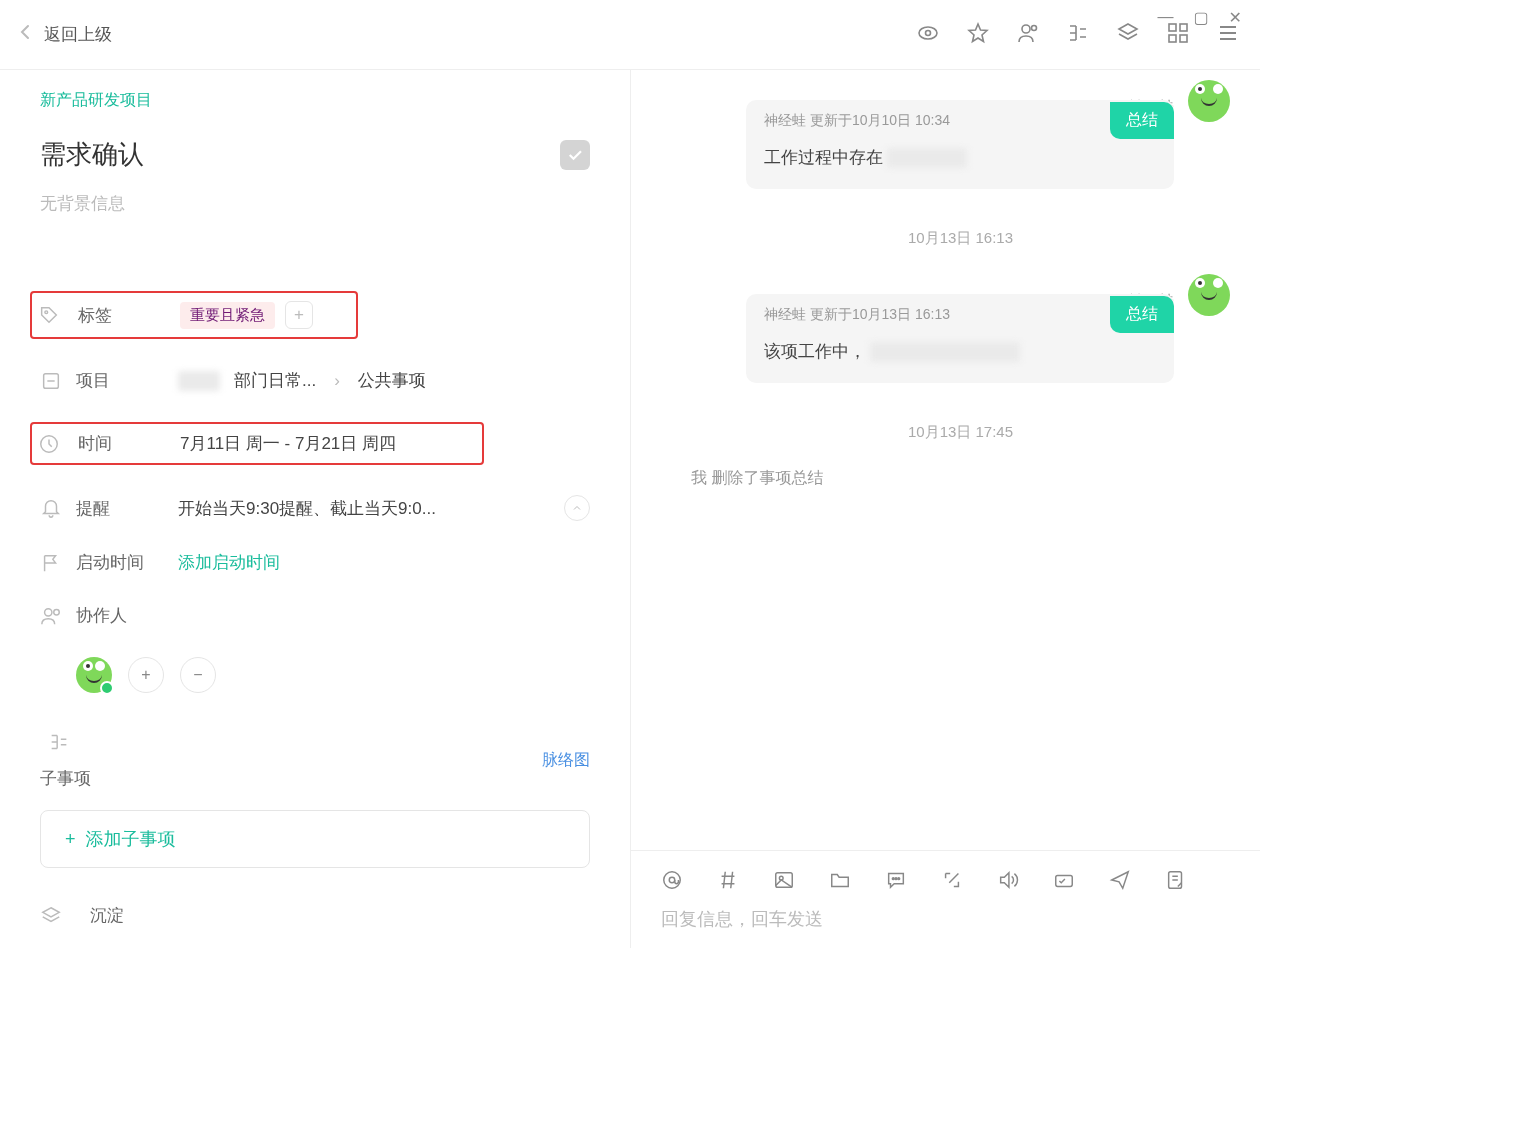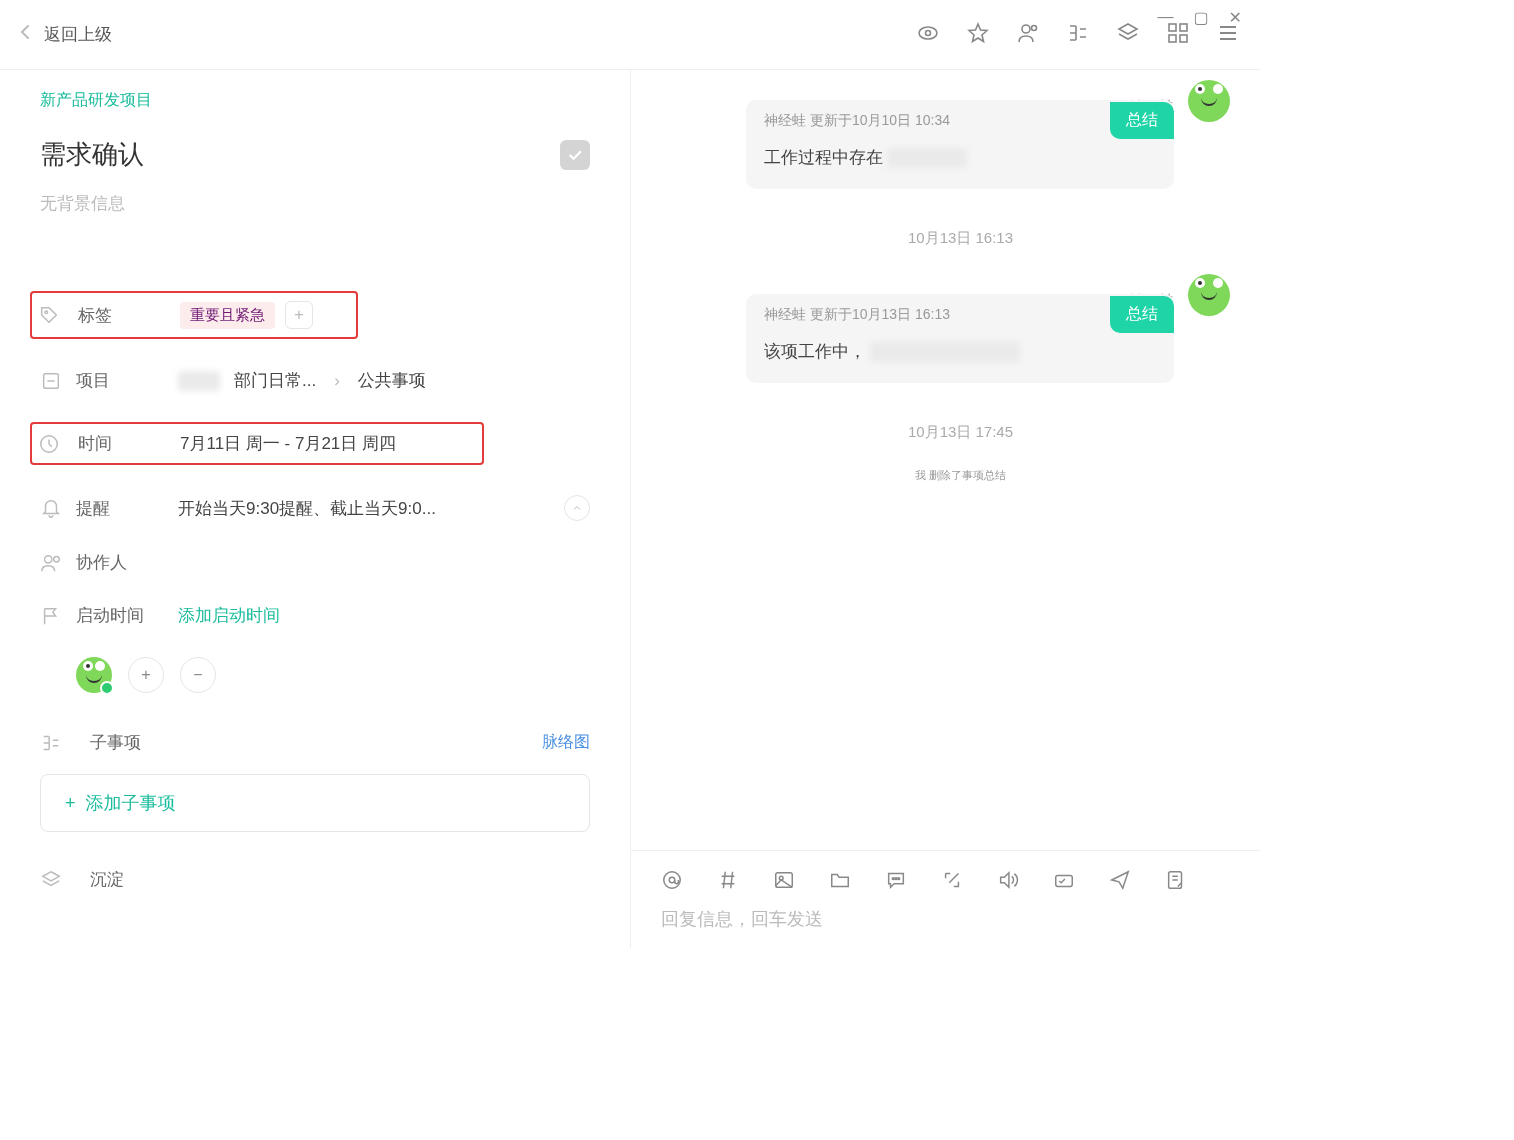--- a/index.html
+++ b/index.html
@@ -112,21 +112,21 @@
     width: 14px; height: 14px; background: #2ecc71;
     border: 2px solid #fff; border-radius: 50%;
   }
   .circle-btn {
     width: 36px; height: 36px; border-radius: 50%;
     border: 1px solid #e5e5e5; display: flex; align-items: center;
     justify-content: center; color: #888; cursor: pointer;
   }
   .sub-section { margin-top: 38px; }
   .sub-header { display: flex; justify-content: space-between; align-items: center; }
-  .sub-label { display: flex; align-items: center; gap: 14px; color: #666; font-size: 17px; }
+  .sub-label { display: flex; align-items: center; gap: 14px; color: #666; font-size: 17px; flex-direction: column; }
   .context-link { color: #4a90e2; font-size: 16px; cursor: pointer; }
   .add-sub {
     margin-top: 20px; border: 1px solid #e5e5e5; border-radius: 8px;
     height: 58px; display: flex; align-items: center; padding: 0 24px;
     color: #1abc9c; font-size: 18px; cursor: pointer; gap: 10px;
   }
   .precipitate { margin-top: 36px; display: flex; align-items: center; gap: 14px; color: #666; font-size: 17px; }
   
   .chat-scroll { flex: 1; overflow-y: auto; padding: 10px 30px 20px 60px; }
   .msg-group { margin-bottom: 40px; }
@@ -143,21 +143,21 @@
     width: 428px; overflow: hidden;
   }
   .bubble-top { display: flex; justify-content: space-between; align-items: center; }
   .bubble-meta { color: #999; font-size: 14px; padding: 12px 18px 10px 18px; }
   .bubble-tag {
     background: #1fd4a7; color: #fff; font-size: 16px;
     padding: 8px 16px; border-radius: 0 10px 0 10px;
   }
   .bubble-body { padding: 6px 18px 0 18px; font-size: 17px; color: #444; display: flex; align-items: center; gap: 4px; }
   .timestamp { text-align: center; color: #aaa; font-size: 15px; margin: 4px 0 26px 0; }
-  .sys-msg { text-align: center; color: #999; font-size: 11px; margin-bottom: 18px; }
+  .sys-msg { text-align: left; color: #999; font-size: 16px; margin-bottom: 18px; }
   .compose {
     border-top: 1px solid #eee;
     padding: 18px 30px;
   }
   .compose-icons { display: flex; gap: 34px; color: #888; margin-bottom: 18px; }
   .compose-icons svg, .compose-icons span { width: 22px; height: 22px; cursor: pointer; }
   .compose-input {
     width: 100%; border: none; outline: none;
     font-size: 18px; color: #333;
   }
@@ -302,36 +302,36 @@
         <span class="chev-down">
           <svg width="12" height="12" viewBox="0 0 24 24" fill="none" stroke="#bbb" stroke-width="2">
               <path d="M6 15l6-6 6 6"></path>
             </svg>
         </span>
       </div>
 
       <div class="field-row">
         <span class="field-icon">
           <svg viewBox="0 0 24 24" fill="none" stroke="#bbb" stroke-width="1.6">
+              <path d="M5 4v17M5 4h12l-3 4 3 4H5"></path>
+            </svg>
+        </span>
+        <span class="field-label">启动时间</span>
+        <span class="field-value teal-link">添加启动时间</span>
+      </div>
+
+      <div class="field-row">
+        <span class="field-icon">
+          <svg viewBox="0 0 24 24" fill="none" stroke="#bbb" stroke-width="1.6">
               <circle cx="9" cy="8" r="4"></circle>
               <path d="M2 21c0-4 3-6 7-6s7 2 7 6"></path>
               <circle cx="18" cy="8" r="3"></circle>
             </svg>
         </span>
         <span class="field-label">协作人</span>
-      </div>
-
-      <div class="field-row">
-        <span class="field-icon">
-          <svg viewBox="0 0 24 24" fill="none" stroke="#bbb" stroke-width="1.6">
-              <path d="M5 4v17M5 4h12l-3 4 3 4H5"></path>
-            </svg>
-        </span>
-        <span class="field-label">启动时间</span>
-        <span class="field-value teal-link">添加启动时间</span>
       </div>
       <div class="collab-row">
         <div class="avatar frog">
           <span class="frog-eye-l"></span>
             <span class="frog-eye-r"></span>
             <span class="frog-mouth"></span>
           <span class="avatar-badge"></span>
         </div>
         <div class="circle-btn">+</div>
         <div class="circle-btn">−</div>

